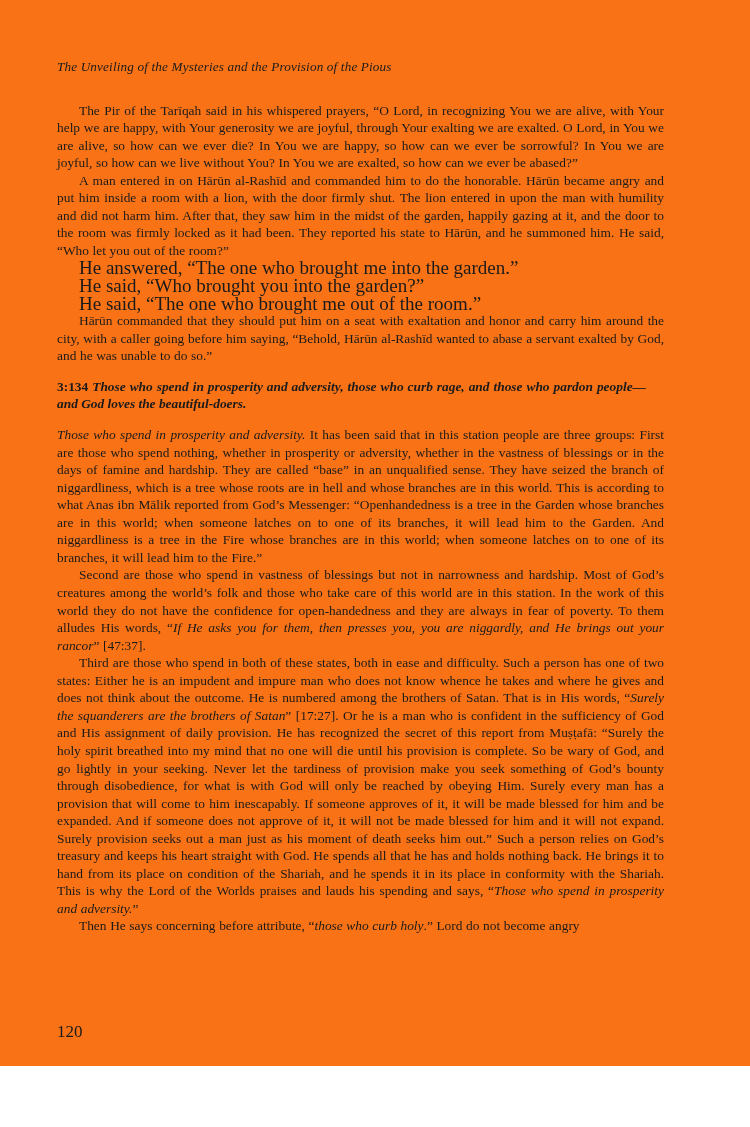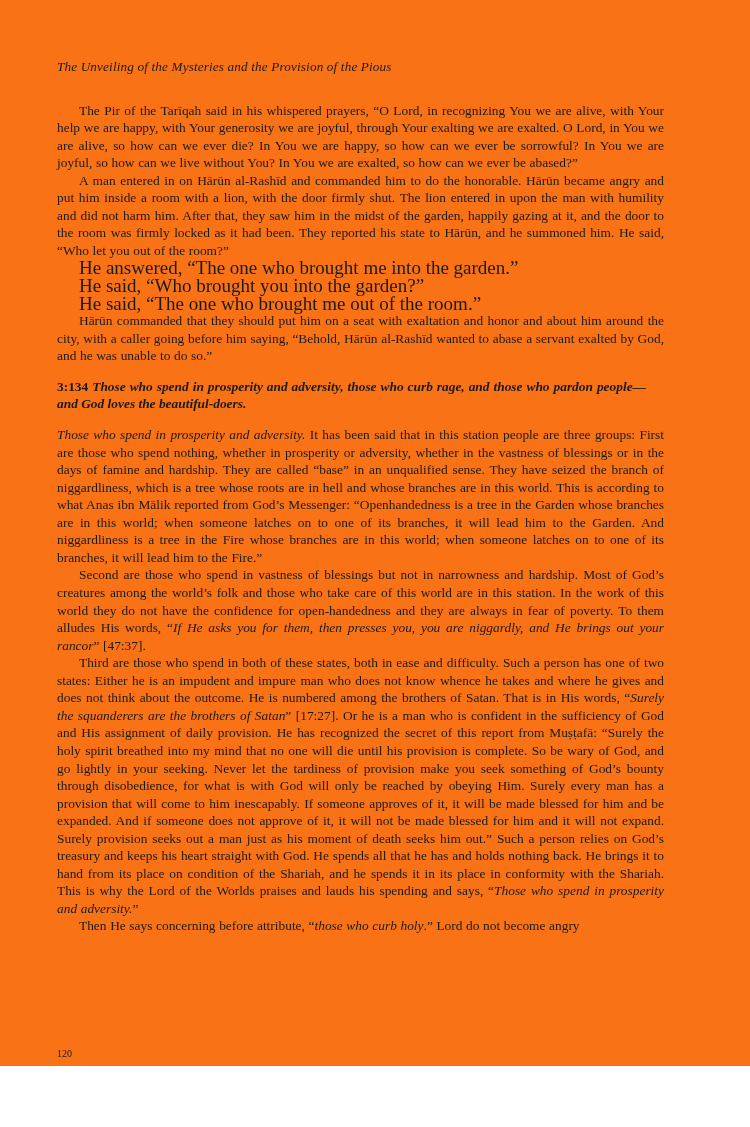--- a/index.html
+++ b/index.html
@@ -74,22 +74,22 @@
   }
   .lemma {
     font-style: italic;
   }
   .quote-italic {
     font-style: italic;
   }
   .folio {
     position: absolute;
     left: 57px;
-    top: 1046px;
-    font-size: 10px;
+    top: 1024px;
+    font-size: 17px;
     line-height: 16px;
   }
 </style>
 </head>
 <body>
 
 <div class="page">
 
   <div class="content">
 
@@ -99,21 +99,21 @@
     <p class="body-par indent">The Pir of the Tarīqah said in his whispered prayers, “O Lord, in recognizing You we are alive, with Your help we are happy, with Your generosity we are joyful, through Your exalting we are exalted.  O Lord, in You we are alive, so how can we ever die?  In You we are happy, so how can we ever be sorrowful?  In You we are joyful, so how can we live without You?  In You we are exalted, so how can we ever be abased?”</p>
 
     <p class="body-par indent">A man entered in on Hārūn al-Rashīd and commanded him to do the honorable.  Hārūn became angry and put him inside a room with a lion, with the door firmly shut.  The lion entered in upon the man with humility and did not harm him.  After that, they saw him in the midst of the garden, happily gazing at it, and the door to the room was firmly locked as it had been.  They reported his state to Hārūn, and he summoned him.  He said, “Who let you out of the room?”</p>
 
     <p class="dialogue">He answered, “The one who brought me into the garden.”</p>
 
     <p class="dialogue">He said, “Who brought you into the garden?”</p>
 
     <p class="dialogue">He said, “The one who brought me out of the room.”</p>
 
-    <p class="body-par indent">Hārūn commanded that they should put him on a seat with exaltation and honor and about him around the city, with a caller going before him saying, “Behold, Hārūn al-Rashīd wanted to abase a servant exalted by God, and he was unable to do so.”</p>
+    <p class="body-par indent">Hārūn commanded that they should put him on a seat with exaltation and honor and carry him around the city, with a caller going before him saying, “Behold, Hārūn al-Rashīd wanted to abase a servant exalted by God, and he was unable to do so.”</p>
 
     <div class="verse-head">
       <span class="ref">3:134</span><span> </span><span class="verse">Those who spend in prosperity and adversity, those who curb rage, and those who pardon people—and God loves the beautiful-doers.</span>
     </div>
 
     <p class="body-par noindent">
       <span class="lemma">Those who spend in prosperity and adversity.</span><span>  It has been said that in this station people are three groups:  First are those who spend nothing, whether in prosperity or adversity, whether in the vastness of blessings or in the days of famine and hardship.  They are called “base” in an unqualified sense.  They have seized the branch of niggardliness, which is a tree whose roots are in hell and whose branches are in this world.  This is according to what Anas ibn Mālik reported from God’s Messenger:  “Openhandedness is a tree in the Garden whose branches are in this world; when someone latches on to one of its branches, it will lead him to the Garden.  And niggardliness is a tree in the Fire whose branches are in this world; when someone latches on to one of its branches, it will lead him to the Fire.”</span>
     </p>
 
     <p class="body-par indent">

